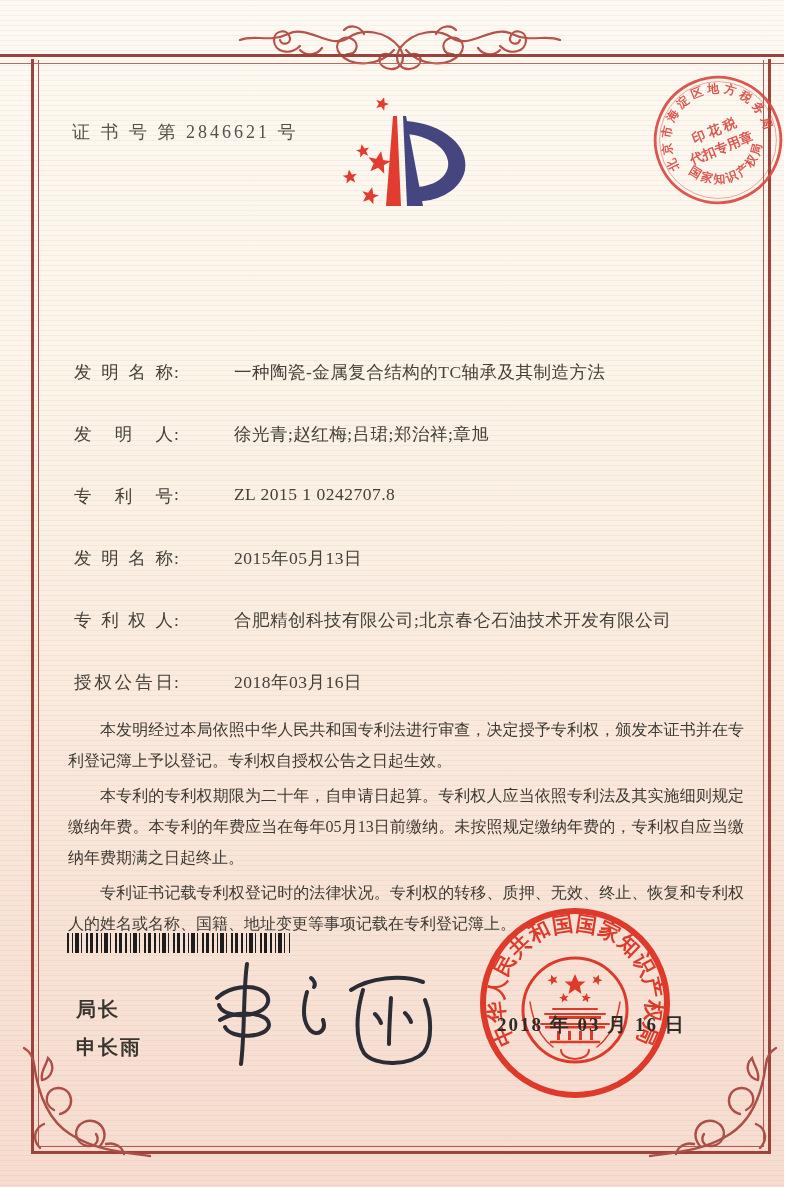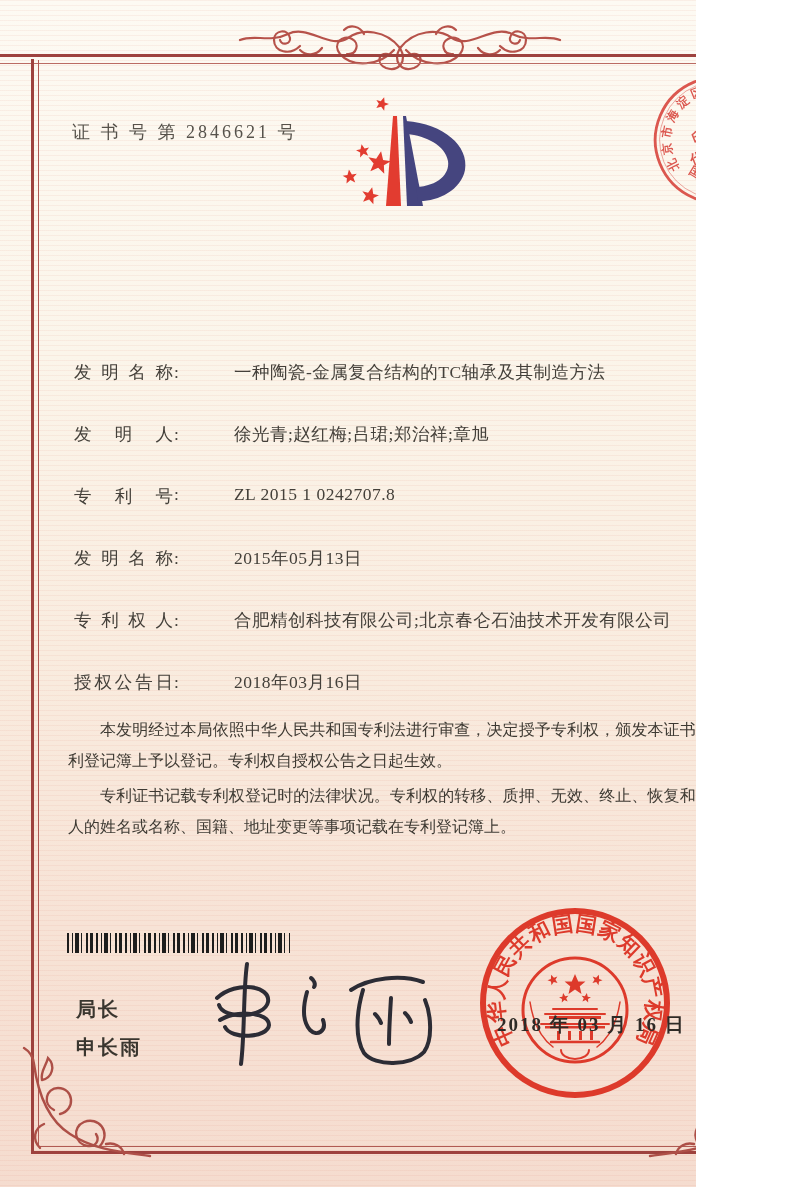--- a/index.html
+++ b/index.html
@@ -1,17 +1,17 @@
 <!DOCTYPE html>
 <html><head>
 <meta charset="utf-8">
 <style>
   html,body{margin:0;padding:0;}
   body{font-family:"Liberation Serif","DejaVu Serif",serif;}
-  .photo{position:relative;width:696px;height:1187px;overflow:hidden;
+  .photo{position:relative;width:784px;height:1187px;overflow:hidden;
     background:linear-gradient(180deg,#fdfaf3 0%,#fbf5ea 30%,#f9ecdf 55%,#f7e3d6 78%,#f5dccf 100%);}
   .texture{position:absolute;inset:0;pointer-events:none;
     background:repeating-linear-gradient(180deg,rgba(224,134,116,0.10) 0 1px,rgba(0,0,0,0) 1px 5px);}
   
   .top-line{position:absolute;left:0;top:54px;width:800px;height:6px;
     border-top:3px solid #9e423e;border-bottom:1px solid #bb6b63;}
   
   .frame{position:absolute;left:31px;top:59px;width:734px;height:1092px;
     border-left:3px solid #9e423e;border-right:3px solid #9e423e;border-bottom:3px solid #9e423e;}
   .frame::before{content:"";position:absolute;left:4px;right:4px;top:1px;bottom:4px;
@@ -148,20 +148,21 @@
     <div class="field-row">
       <span class="f-label">专利权人</span><span class="f-sep">:</span><span class="f-value">合肥精创科技有限公司;北京春仑石油技术开发有限公司</span>
     </div>
     <div class="field-row">
       <span class="f-label">授权公告日</span><span class="f-sep">:</span><span class="f-value">2018年03月16日</span>
     </div>
   </div>
 
   <div class="paras">
     <p>本发明经过本局依照中华人民共和国专利法进行审查，决定授予专利权，颁发本证书并在专利登记簿上予以登记。专利权自授权公告之日起生效。</p>
+    <p>本专利的专利权期限为二十年，自申请日起算。专利权人应当依照专利法及其实施细则规定缴纳年费。本专利的年费应当在每年05月13日前缴纳。未按照规定缴纳年费的，专利权自应当缴纳年费期满之日起终止。</p>
     <p>专利证书记载专利权登记时的法律状况。专利权的转移、质押、无效、终止、恢复和专利权人的姓名或名称、国籍、地址变更等事项记载在专利登记簿上。</p>
   </div>
 
   <div class="barcode"></div>
 
   <div class="officer-title">局长</div>
   <div class="officer-name">申长雨</div>
 
   <svg class="signature" viewBox="0 0 255 115">
     <g stroke="#2c2c35" stroke-width="4" fill="none" stroke-linecap="round">

